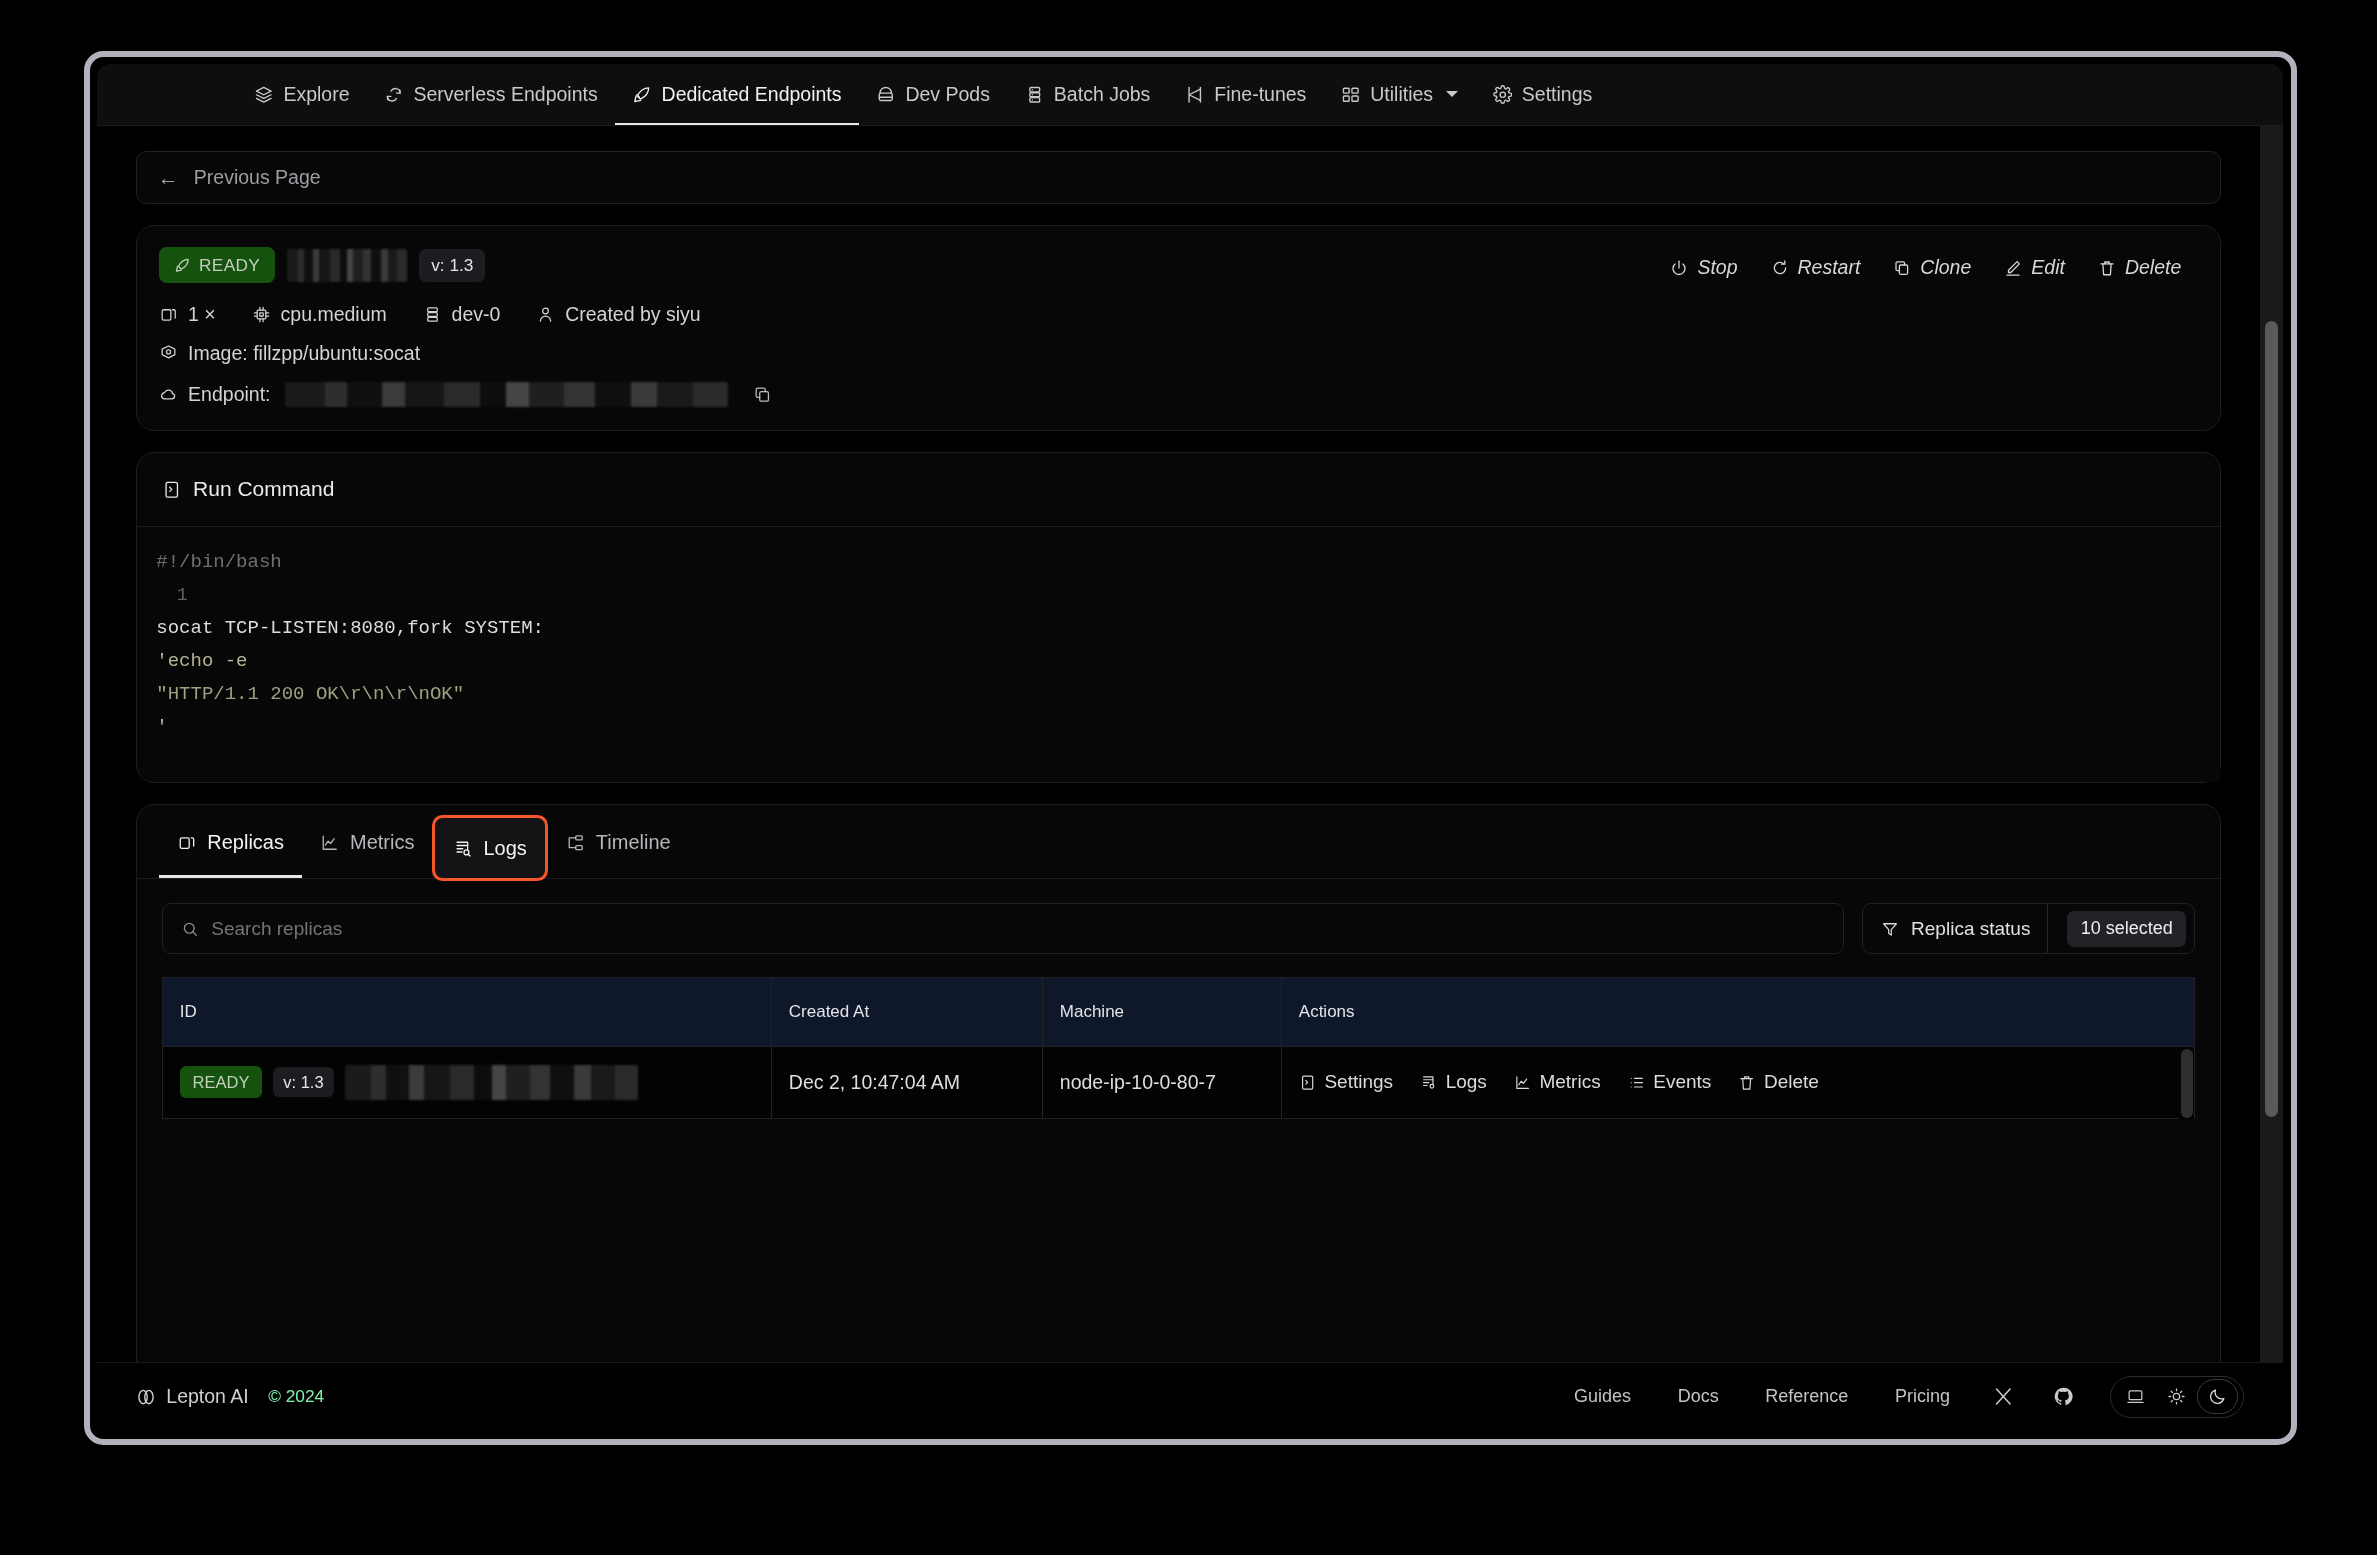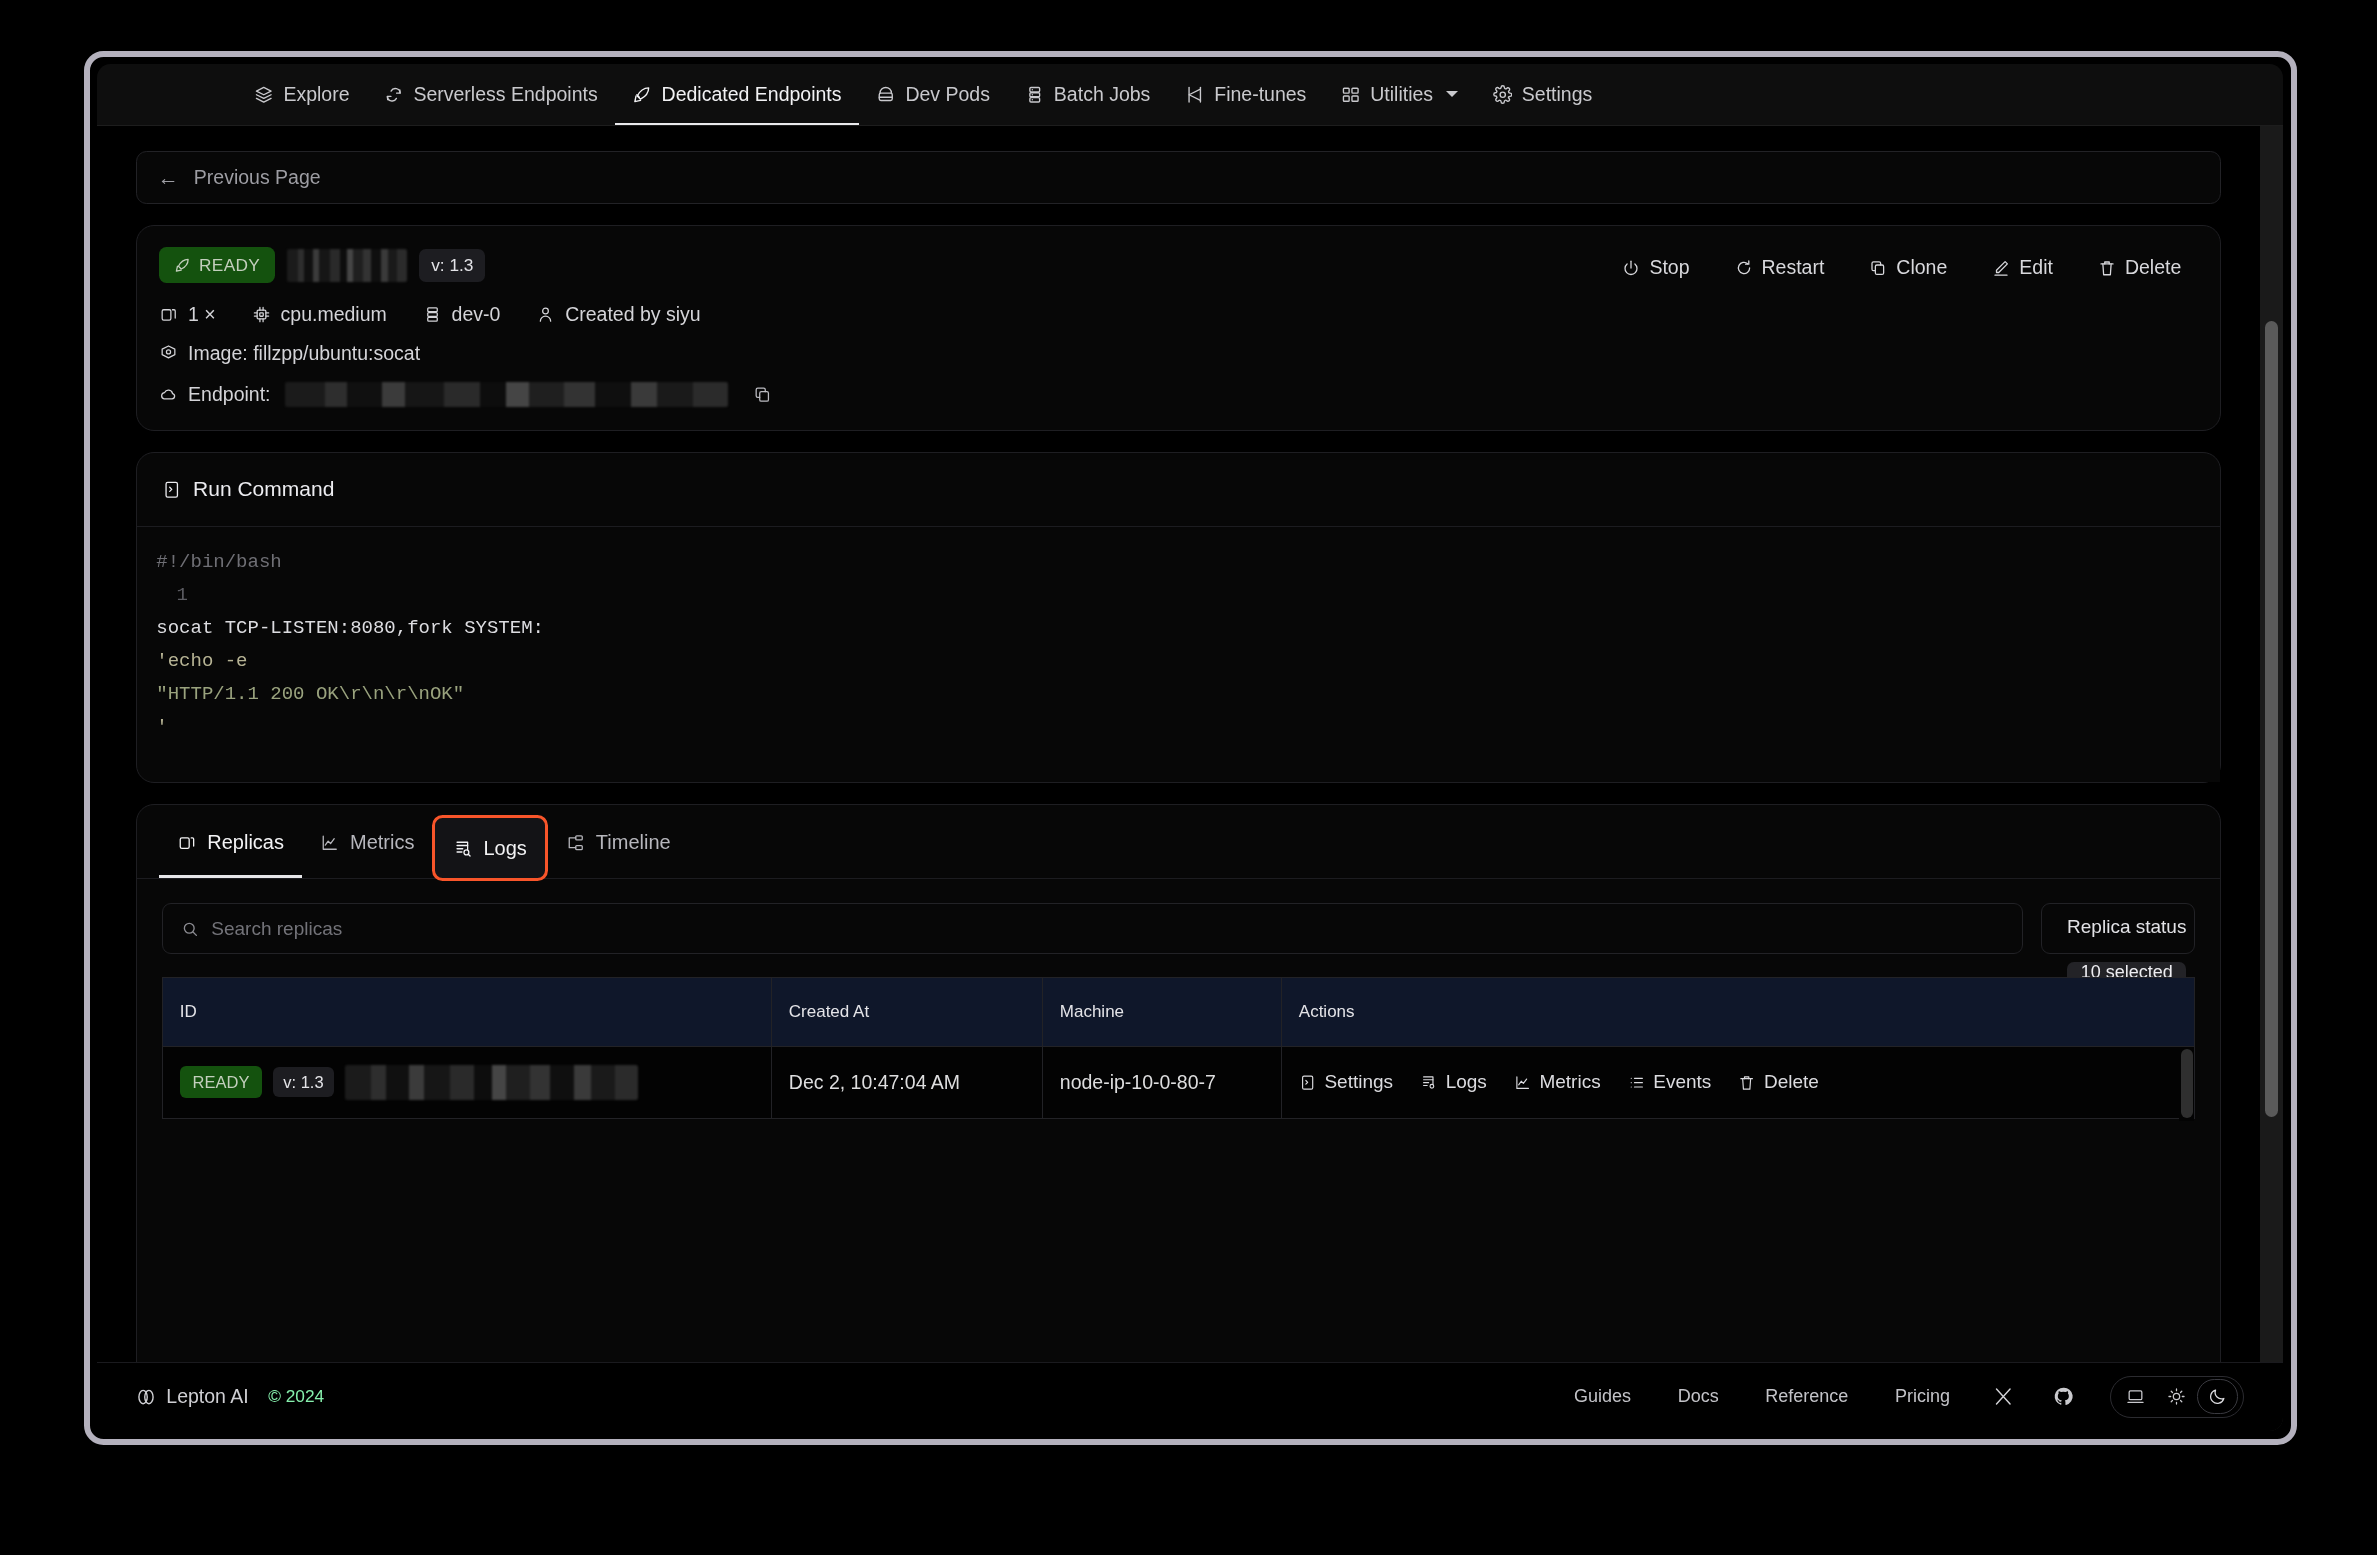--- a/index.html
+++ b/index.html
@@ -148,21 +148,21 @@
     display: flex; align-items: center;
     margin-top: 16.5px;
     color: #d4d4d8; font-size: 19.5px;
     gap: 9.8px;
   }
   .line-row svg { width: 19px; height: 19px; flex: none; }
 
   .actions-top {
     position: absolute;
     right: 22.5px; top: 24px;
-    display: flex; align-items: center; gap: 12px;
+    display: flex; align-items: center; gap: 0; font-style: italic;
   }
   .act {
     display: flex; align-items: center; gap: 9px;
     color: #d8d8dc; font-size: 19.5px;
     padding: 0 16.5px; height: 35px;
     cursor: pointer;
   }
   .act svg { width: 18px; height: 18px; }
 
   
@@ -248,21 +248,20 @@
   .searchbox input::placeholder { color: #737379; }
   .statusfilter {
     height: 51px;
     border: 0.8px solid #222226;
     border-radius: 9px;
     background: #070707;
     display: flex; align-items: center;
     padding-left: 18px;
     gap: 12px;
     cursor: pointer;
-    flex-direction: column;
   }
   .statusfilter svg { width: 18px; height: 18px; }
   .statusfilter .lbl { color: #e2e2e6; font-size: 19px; }
   .sf-divider { width: 0.8px; align-self: stretch; background: #262629; margin-left: 4.5px; }
   .sf-count {
     background: #232327; color: #eeeef2;
     font-size: 18px;
     height: 36px; padding: 0 13.5px;
     border-radius: 6.8px;
     display: flex; align-items: center;

